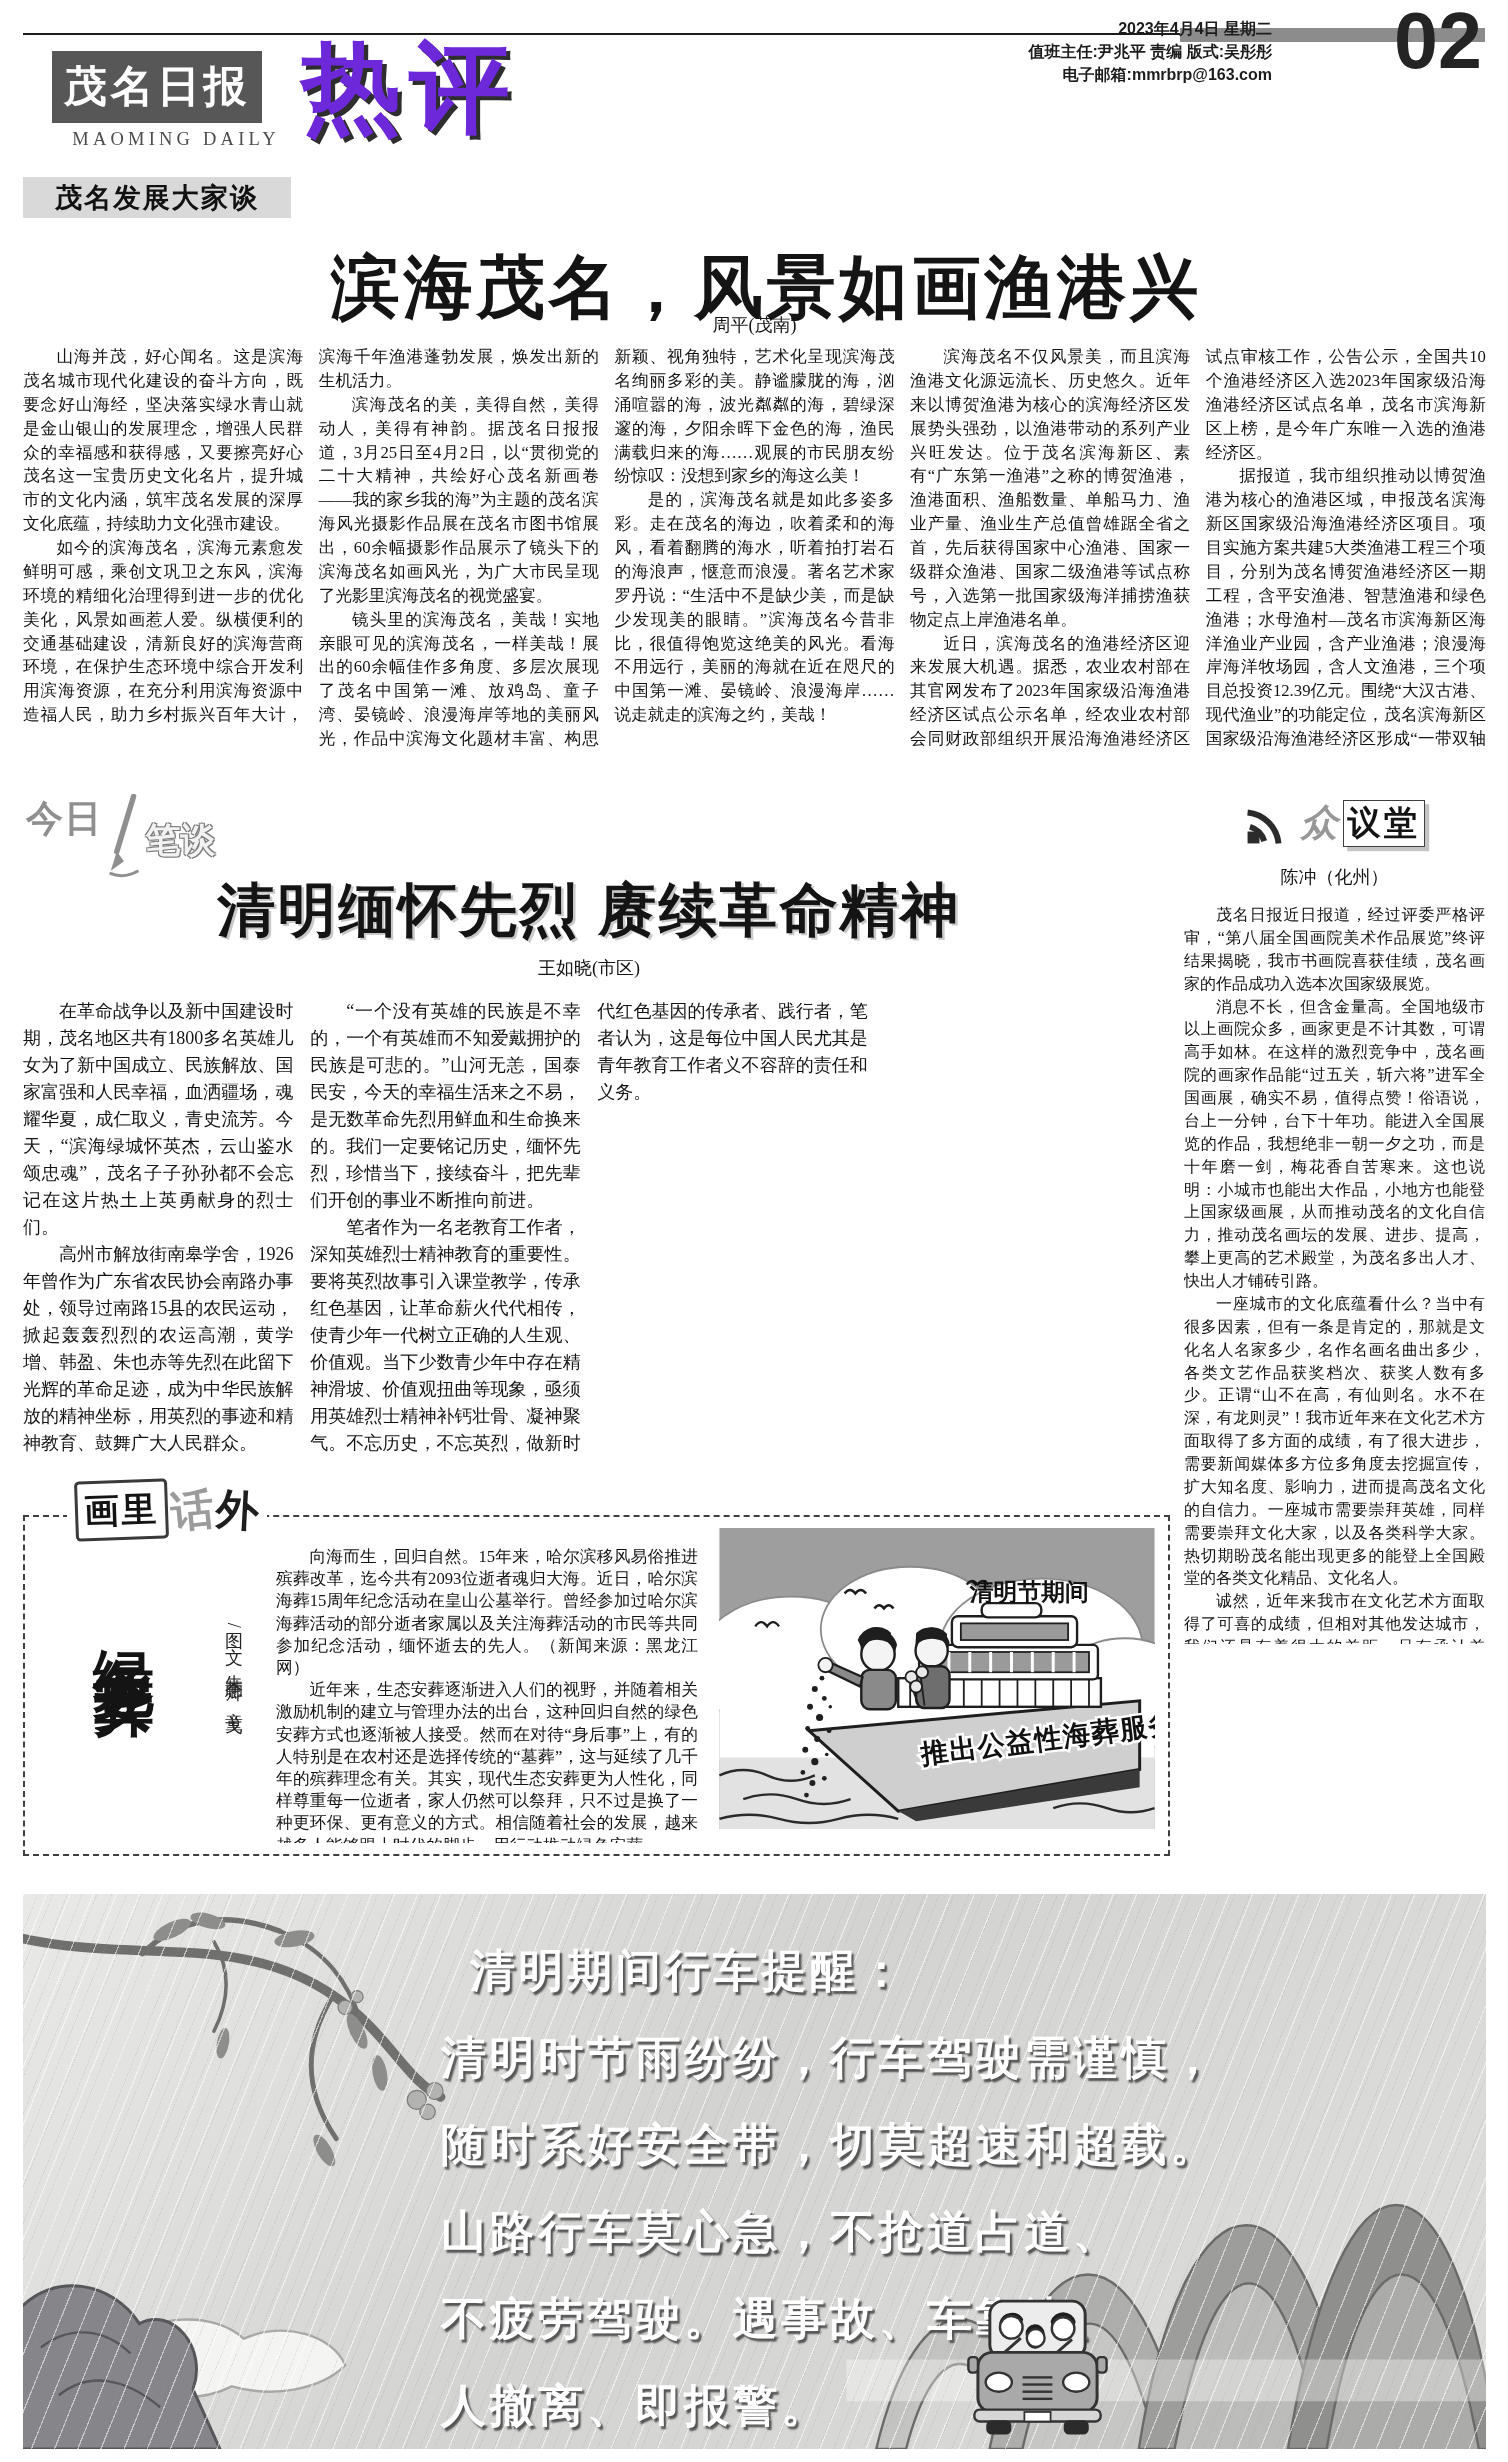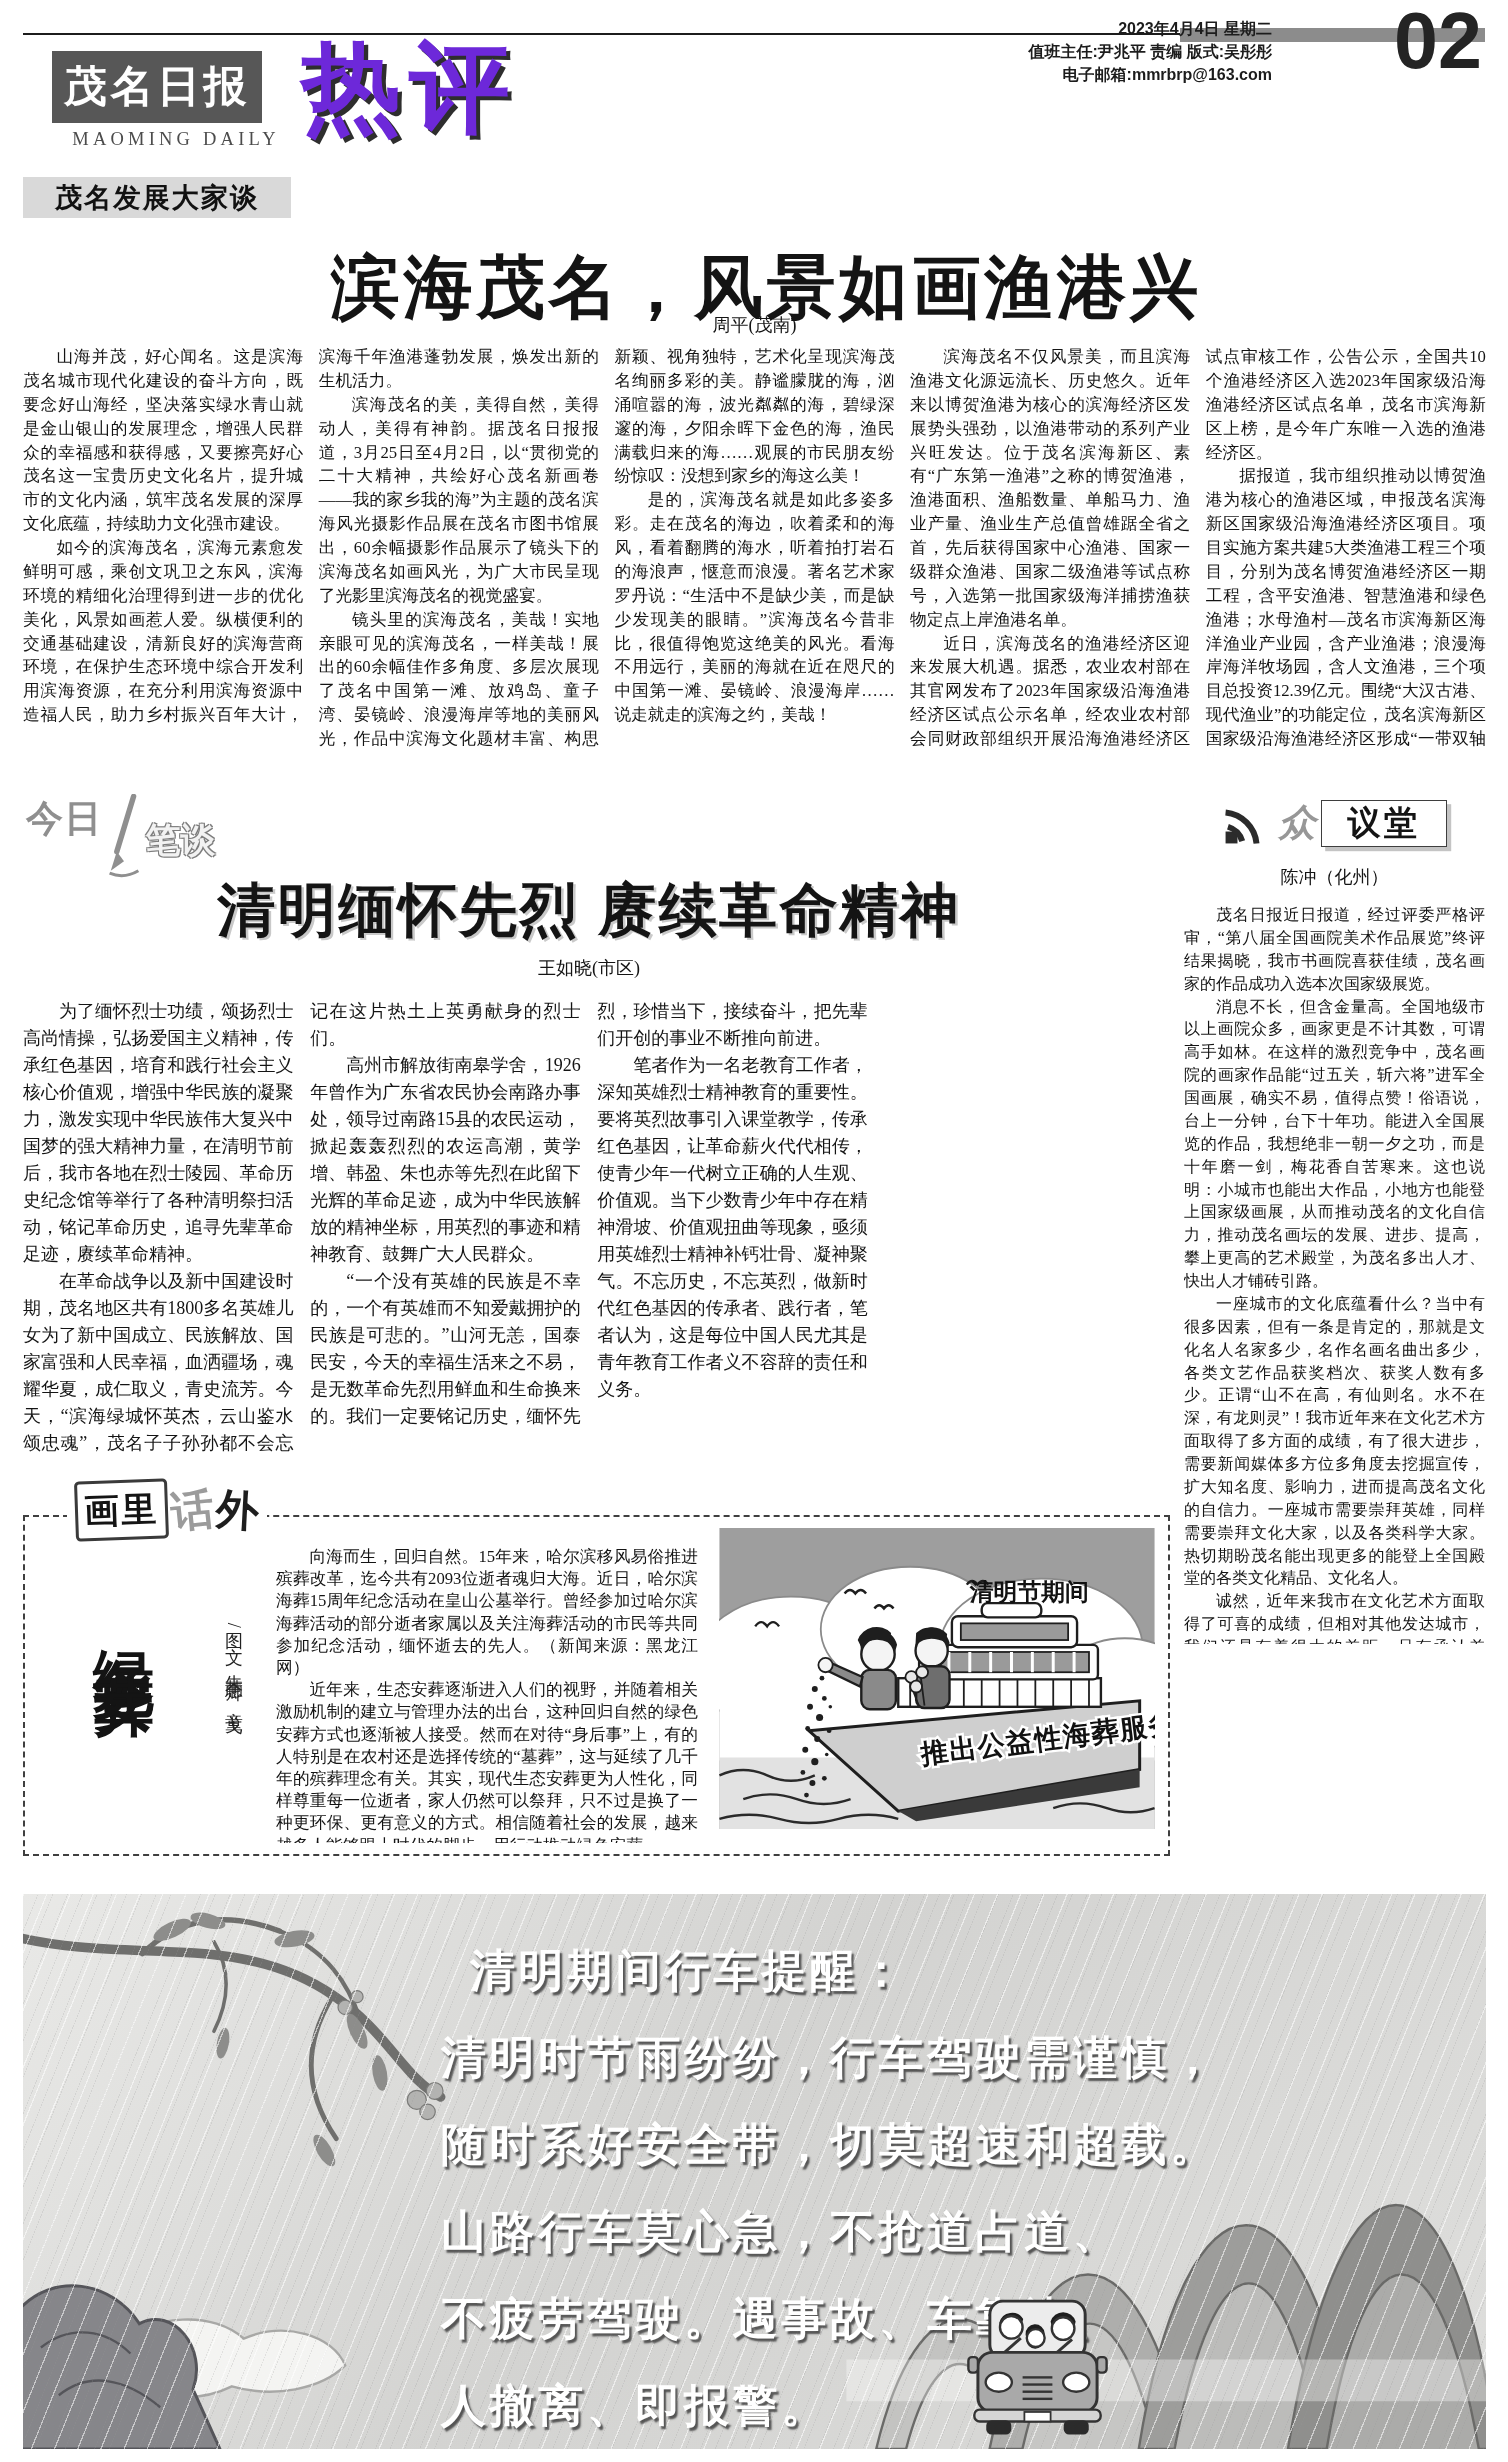--- a/index.html
+++ b/index.html
@@ -67,21 +67,21 @@
   .briefing-body {
     position:absolute; left:23px; top:998px; width:1132px; height:475px;
     column-count:4; column-gap:16.7px; column-fill:auto;
     font-size:18px; line-height:1.5; text-align:justify; overflow:hidden;
   }
   
   .opinion { position:absolute; left:1184px; top:797px; width:301px; height:1056px; }
   .opinion-logo { display:flex; align-items:center; justify-content:center; gap:6px; }
   .opinion-logo .zhong { font-size:37px; font-weight:bold; color:#979797; font-style:italic; }
   .opinion-logo .box {
-    border:1.8px solid #3e3e3e; box-shadow:4.2px 4.2px 0 #c4c4c4; padding:0 25px; background:#fff;
+    border:1.8px solid #3e3e3e; box-shadow:4.2px 4.2px 0 #c4c4c4; padding:0 3px; background:#fff;
     font-family:"Liberation Sans",sans-serif; font-weight:bold; font-size:33px; letter-spacing:3.6px;
   }
   .opinion-title {
     margin:25px auto 0 auto; width:280px; text-align:center;
     font-size:53px; font-weight:bold; line-height:1.2; letter-spacing:1.2px;
   }
   .opinion-byline { text-align:center; font-size:18px; margin-top:15.5px; }
   .opinion-body { margin-top:15.5px; height:740px; overflow:hidden; font-size:16px; line-height:1.43; text-align:justify; }
   
   .feature-box { position:absolute; left:23px; top:1515px; width:1143px; height:337px; border:2.4px dashed #3f3f3f; }
@@ -163,21 +163,20 @@
         <line x1="46" y1="4" x2="18" y2="96" stroke="#8f8f8f" stroke-width="9" stroke-linecap="round"></line>
         <path d="M18,96 L8,128 L30,112 Z" fill="#8f8f8f"></path>
         <path d="M6,132 Q30,142 54,128" stroke="#8f8f8f" stroke-width="5" fill="none"></path>
       </svg>
     </span>
     <span class="cn2">笔谈</span>
   </div>
   <h2 class="briefing-title" style="margin:0">清明缅怀先烈  赓续革命精神</h2>
   <div class="briefing-byline">王如晓(市区)</div>
   <div class="briefing-body">
-    <p>为了缅怀烈士功绩，颂扬烈士高尚情操，弘扬爱国主义精神，传承红色基因，培育和践行社会主义核心价值观，增强中华民族的凝聚力，激发实现中华民族伟大复兴中国梦的强大精神力量，在清明节前后，我市各地在烈士陵园、革命历史纪念馆等举行了各种清明祭扫活动，铭记革命历史，追寻先辈革命足迹，赓续革命精神。</p>
     <p>在革命战争以及新中国建设时期，茂名地区共有1800多名英雄儿女为了新中国成立、民族解放、国家富强和人民幸福，血洒疆场，魂耀华夏，成仁取义，青史流芳。今天，“滨海绿城怀英杰，云山鉴水颂忠魂”，茂名子子孙孙都不会忘记在这片热土上英勇献身的烈士们。</p>
     <p>高州市解放街南皋学舍，1926年曾作为广东省农民协会南路办事处，领导过南路15县的农民运动，掀起轰轰烈烈的农运高潮，黄学增、韩盈、朱也赤等先烈在此留下光辉的革命足迹，成为中华民族解放的精神坐标，用英烈的事迹和精神教育、鼓舞广大人民群众。</p>
     <p>“一个没有英雄的民族是不幸的，一个有英雄而不知爱戴拥护的民族是可悲的。”山河无恙，国泰民安，今天的幸福生活来之不易，是无数革命先烈用鲜血和生命换来的。我们一定要铭记历史，缅怀先烈，珍惜当下，接续奋斗，把先辈们开创的事业不断推向前进。</p>
     <p>笔者作为一名老教育工作者，深知英雄烈士精神教育的重要性。要将英烈故事引入课堂教学，传承红色基因，让革命薪火代代相传，使青少年一代树立正确的人生观、价值观。当下少数青少年中存在精神滑坡、价值观扭曲等现象，亟须用英雄烈士精神补钙壮骨、凝神聚气。不忘历史，不忘英烈，做新时代红色基因的传承者、践行者，笔者认为，这是每位中国人民尤其是青年教育工作者义不容辞的责任和义务。</p>
   </div>
 
   <div class="opinion">
     <div class="opinion-logo">
       <span>
         <svg width="50" height="50" viewBox="0 0 84 84">

